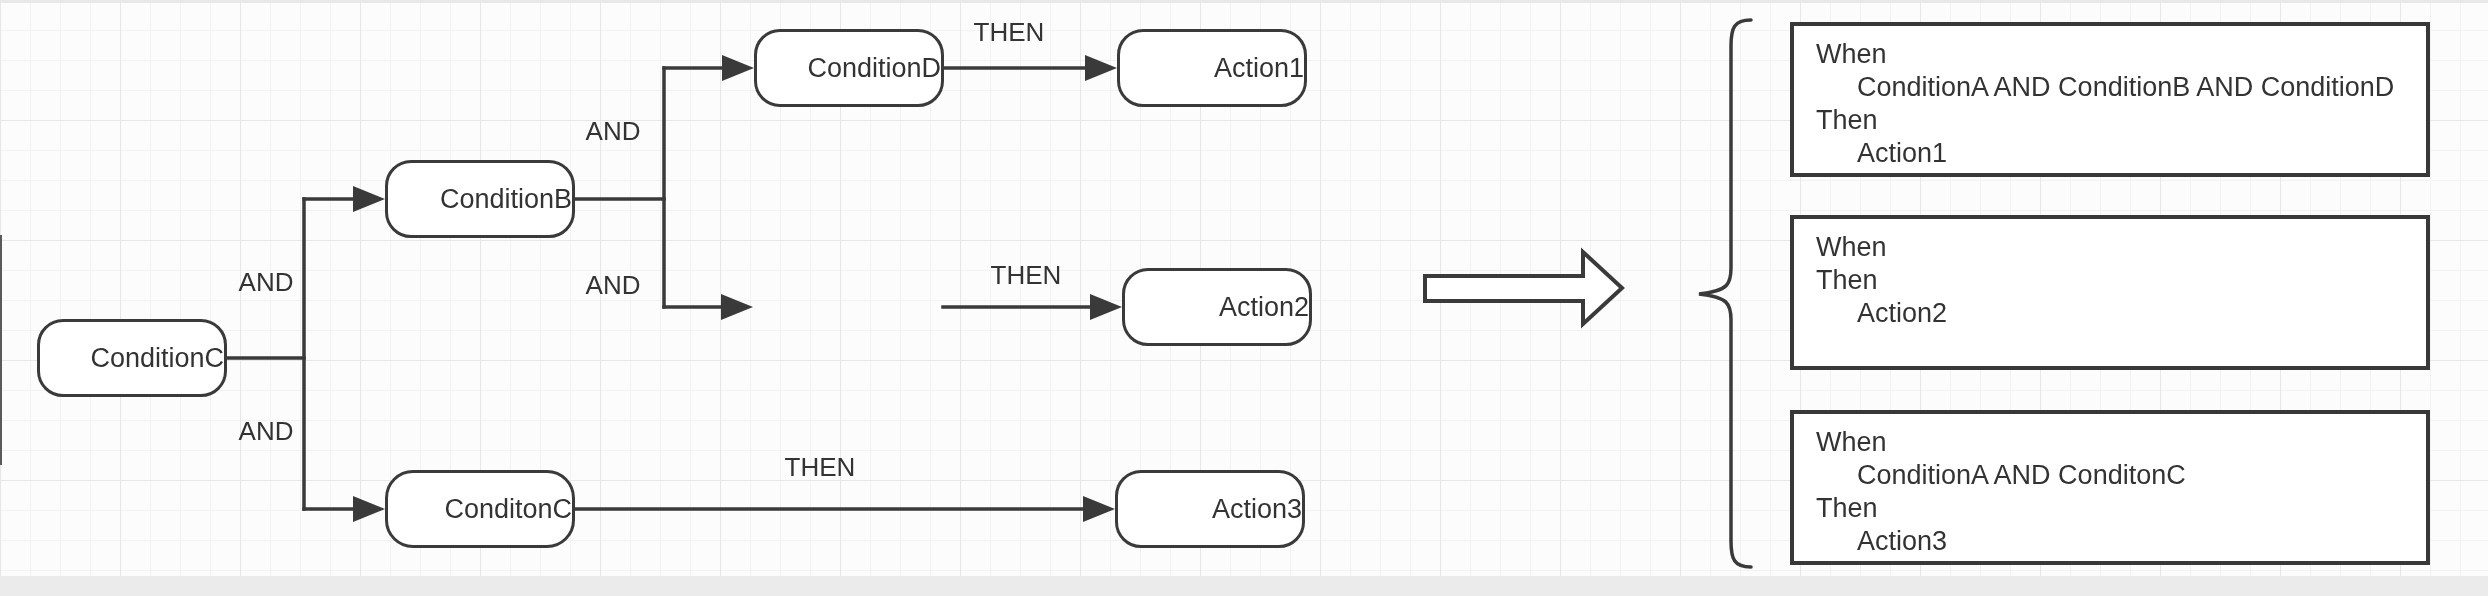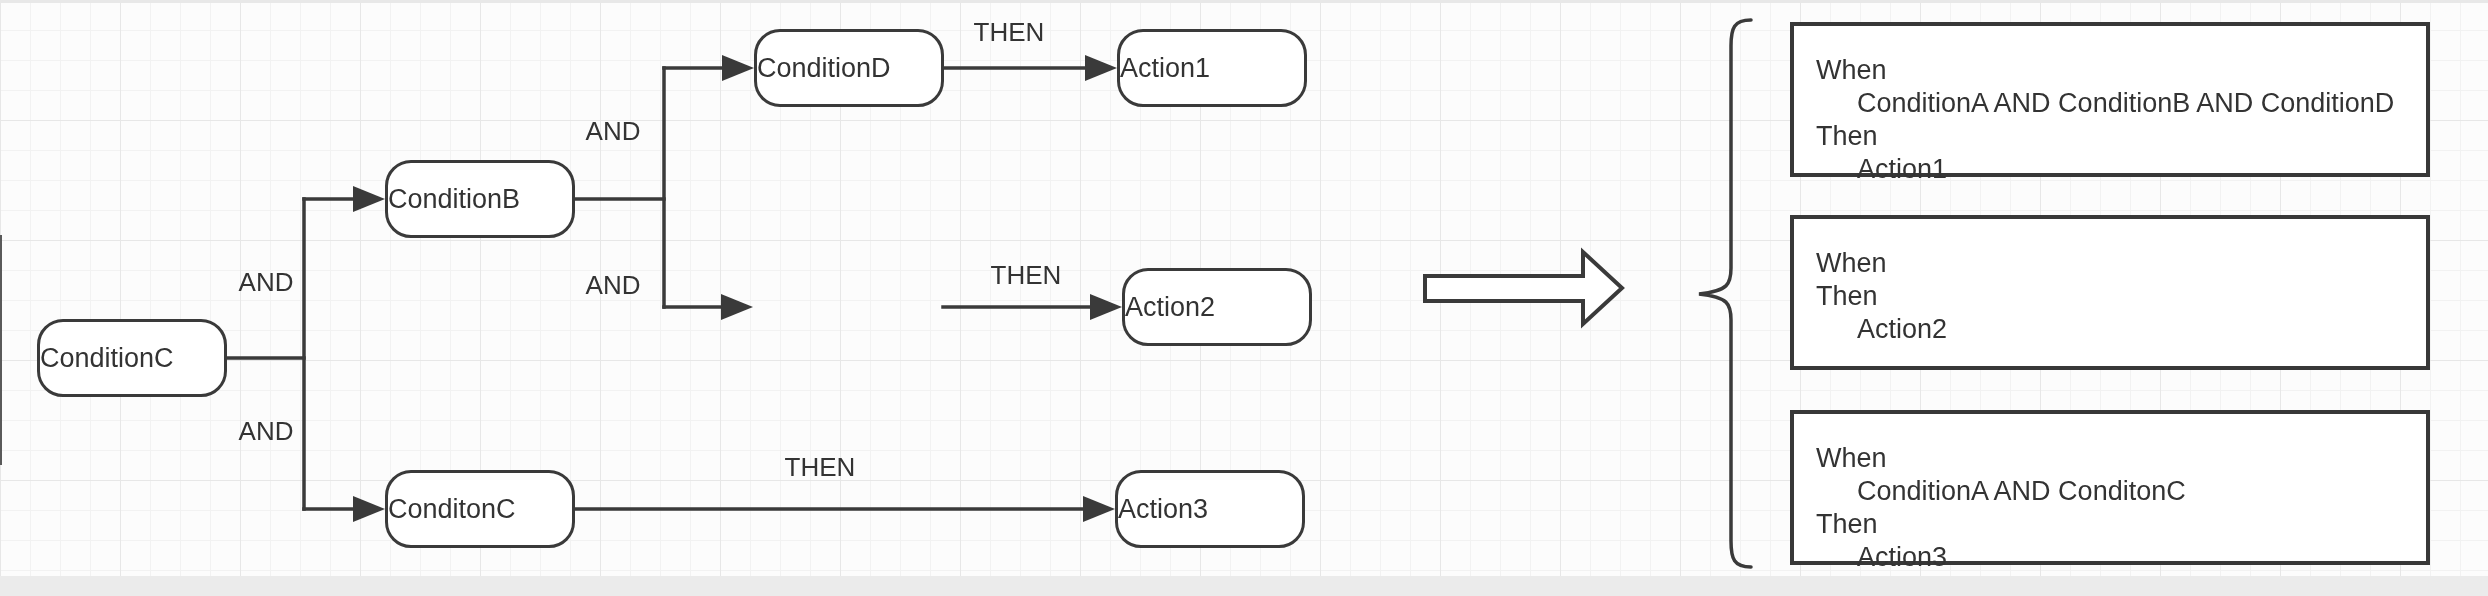--- a/index.html
+++ b/index.html
@@ -18,49 +18,49 @@
     background-size:120px 120px,120px 120px,30px 30px,30px 30px;
   }
   .edge-layer{position:absolute;left:0;top:0;width:2488px;height:596px;}
   .node{
     position:absolute;
     width:190px;height:78px;
     box-sizing:border-box;
     background:#ffffff;
     border:3px solid #3a3a3a;
     border-radius:26px;
-    display:flex;align-items:center;justify-content:flex-start;
+    display:flex;align-items:center;justify-content:flex-end;
     font-size:27px;
     color:#333333;
   }
   .edge-label{
     position:absolute;
     transform:translate(-50%,-50%);
     font-size:26px;
     color:#333333;
     white-space:nowrap;
   }
   .rule-box{
     position:absolute;
     left:1790px;width:640px;height:155px;
     box-sizing:border-box;
     background:#ffffff;
     border:4px solid #383838;
-    padding:28px 0 0 22px;
+    padding:12px 0 0 22px;
     font-size:27px;line-height:33px;
     color:#333333;
   }
   .rule-line{white-space:nowrap;}
   .rule-line.indent{padding-left:41px;}
   .top-band{position:absolute;left:0;top:0;width:2488px;height:3px;background:#e8e8e8;}
   .bottom-band{position:absolute;left:0;top:576px;width:2488px;height:20px;background:#ebebeb;}
   .left-edge-line{position:absolute;left:0;top:235px;width:2px;height:230px;background:#5a5a5a;}
   .node-a{left:37px;top:319px;}
   .node-b{left:385px;top:160px;}
-  .node-c{left:385px;top:470px;}
+  .node-c{left:385px;top:470px;border-radius:28px;}
   .node-d{left:754px;top:29px;}
   .node-e{left:753px;top:268px;}
   .node-act1{left:1117px;top:29px;}
   .node-act2{left:1122px;top:268px;}
   .node-act3{left:1115px;top:470px;}
   .lbl-and-ab{left:266px;top:282px;}
   .lbl-and-ac{left:266px;top:431px;}
   .lbl-and-bd{left:613px;top:131px;}
   .lbl-and-be{left:613px;top:285px;}
   .lbl-then-d1{left:1009px;top:32px;}

